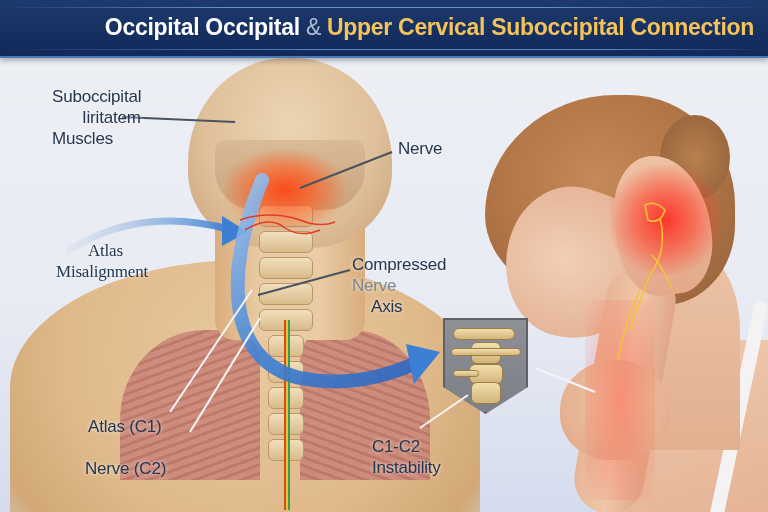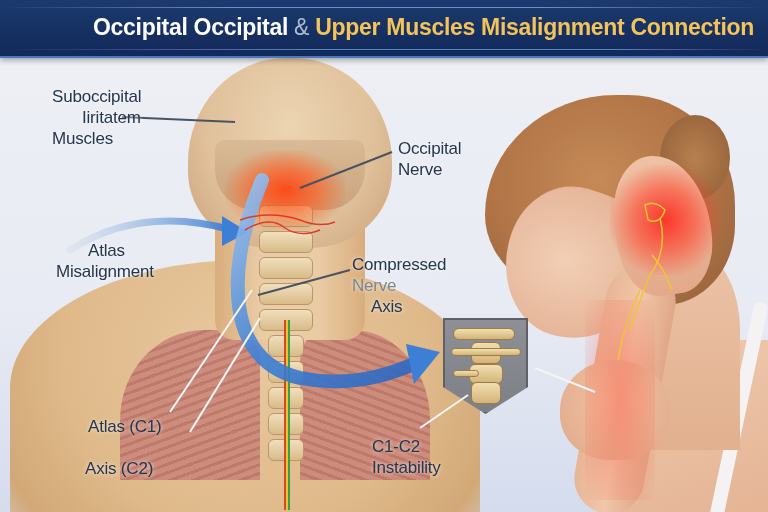--- a/index.html
+++ b/index.html
@@ -176,21 +176,21 @@
 </style>
 </head>
 <body>
 
 <div class="stage">
 
   <div class="banner">
     <div class="title">
       <span class="t-white">Occipital Occipital</span>
       <span class="t-amp">&amp;</span>
-      <span class="t-gold">Upper Muscles Misalignment Connection</span>
+      <span class="t-gold">Upper Cervical Suboccipital Connection</span>
     </div>
   </div>
 
   <div>
     <div class="shoulder"></div>
     <div class="muscle-l"></div>
     <div class="muscle-r"></div>
     <div class="neck"></div>
     <div class="head"></div>
     <div class="skull-base"></div>
@@ -279,37 +279,36 @@
       <path d="M245 230 Q270 215 285 228 Q300 238 320 230"></path>
     </g>
   </svg>
 
   <div class="lbl" style="left:52px;top:86px;">
     <div>Suboccipital</div>
     <div style="padding-left:30px;">Iiritatem</div>
     <div>Muscles</div>
   </div>
 
-  <div class="lbl" style="left:88px;top:240px;">
+  <div class="lbl" style="left:88px;top:240px;font-family:Liberation Serif, serif;">
     <div style="padding-left:0;">Atlas</div>
     <div style="margin-left:-32px;">Misalignment</div>
   </div>
 
   <div class="lbl" style="left:398px;top:138px;">
-    <div>Occipital</div>
     <div style="padding-left:0;">Nerve</div>
   </div>
 
   <div class="lbl" style="left:352px;top:254px;">
     <div>Compressed</div>
     <div class="muted">Nerve</div>
     <div style="padding-left:19px;">Axis</div>
   </div>
 
   <div class="lbl" style="left:88px;top:416px;">Atlas (C1)</div>
-  <div class="lbl" style="left:85px;top:458px;">Axis (C2)</div>
+  <div class="lbl" style="left:85px;top:458px;">Nerve (C2)</div>
 
   <div class="lbl" style="left:372px;top:436px;">
     <div>C1-C2</div>
     <div>Instability</div>
   </div>
 
 </div>
 
 </body></html>

